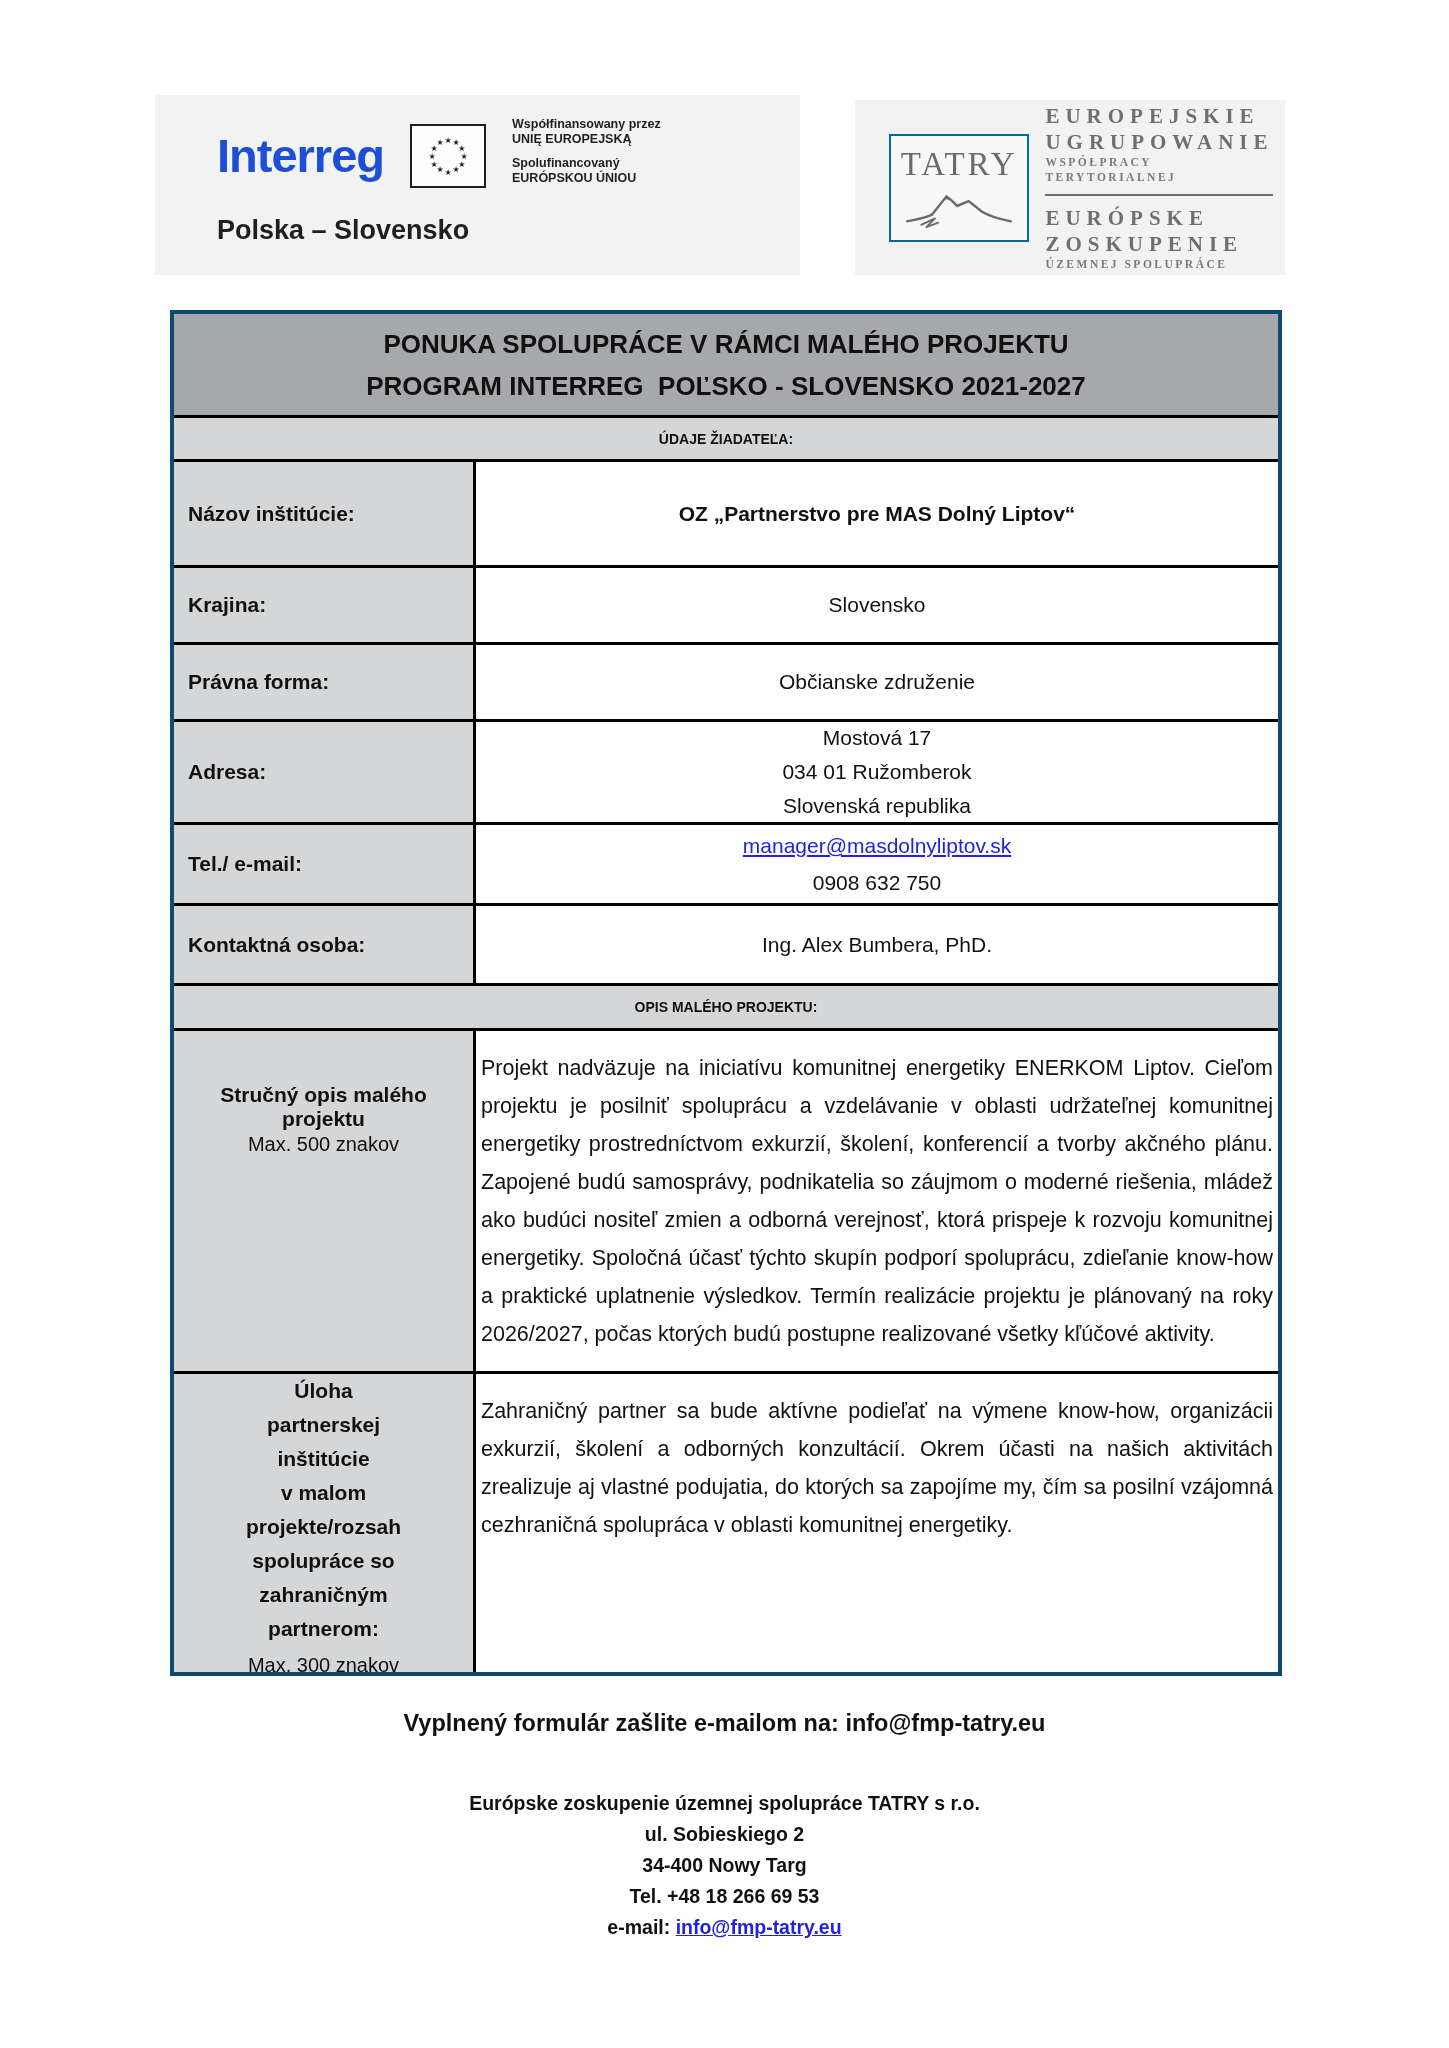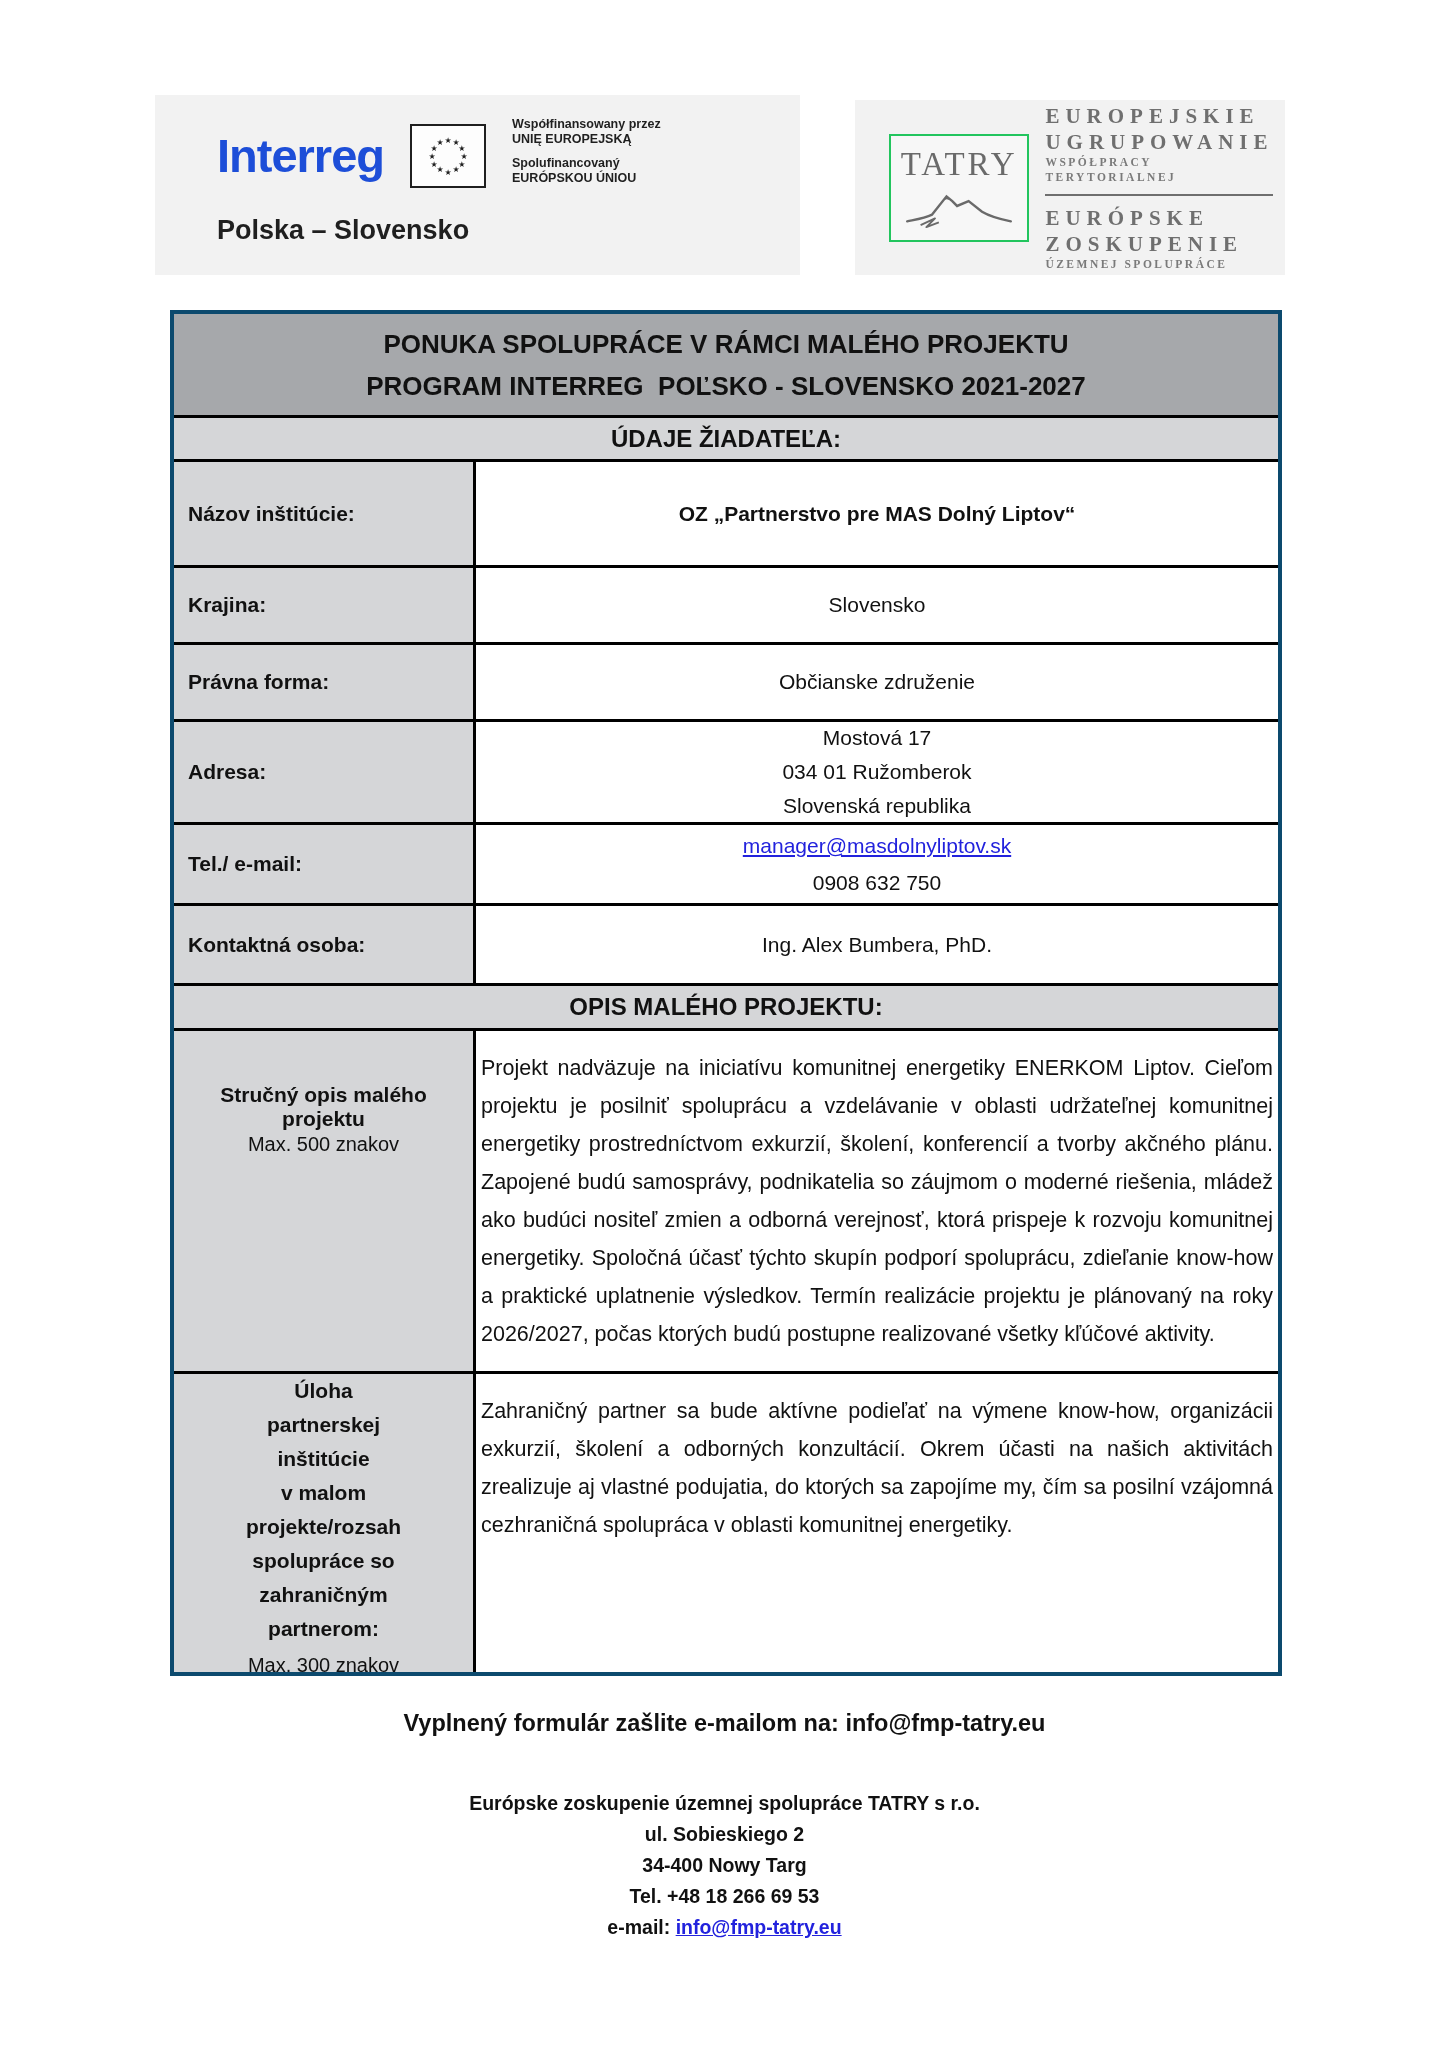--- a/index.html
+++ b/index.html
@@ -21,21 +21,21 @@
   .eu-text{font-size:12.5px;font-weight:bold;line-height:15px;color:#1f1f1f;}
   .eu-text .grp{margin-bottom:9px;}
   .interreg-sub{font-size:27px;font-weight:bold;color:#1f1f1f;margin-top:20px;}
 
   .logo-tatry{
     position:absolute;left:855px;top:100px;width:430px;height:175px;
     background:#f2f2f2;box-sizing:border-box;display:flex;align-items:center;gap:16px;
     padding-left:34px;color:#6a6a6a;
   }
   .tatry-box{
-    width:142px;height:108px;border:2px solid #22c55e;box-sizing:border-box;
+    width:142px;height:108px;border:2px solid #0369a1;box-sizing:border-box;
     display:flex;flex-direction:column;align-items:center;justify-content:center;background:#f7f7f7;
   }
   .tatry-word{font-family:"Liberation Serif", serif;font-size:33px;letter-spacing:3px;color:#6a6a6a;line-height:34px;}
   .tatry-text{display:flex;flex-direction:column;}
   .tatry-big{font-family:"Liberation Serif", serif;font-size:21px;letter-spacing:6px;line-height:26px;font-weight:bold;color:#6f6f6f;}
   .tatry-small{font-family:"Liberation Serif", serif;font-size:11.5px;letter-spacing:2.5px;line-height:15px;font-weight:bold;color:#7a7a7a;}
   .tatry-div{height:2px;background:#6f6f6f;width:228px;margin:9px 0;}
 
   
   .tbl{
@@ -44,21 +44,21 @@
   }
   .row{display:flex;border-top:3px solid #000;box-sizing:border-box;}
   .row:first-child{border-top:none;}
   .rtitle{
     background:#a6a8ab;justify-content:center;align-items:center;height:101px;
   }
   .rtitle .t{
     font-size:26px;font-weight:bold;text-align:center;line-height:42px;color:#111;
   }
   .rsec{background:#d5d6d8;justify-content:center;align-items:center;}
-  .rsec .t{font-size:24px;font-weight:bold;color:#111;}
+  .rsec .t{font-size:14px;font-weight:bold;color:#111;}
   .cl{
     width:302px;min-width:302px;background:#d5d6d8;border-right:3px solid #000;
     box-sizing:border-box;display:flex;flex-direction:column;justify-content:center;
     font-size:21px;font-weight:bold;color:#111;padding-left:14px;
   }
   .cv{
     flex:1;display:flex;flex-direction:column;justify-content:center;align-items:center;
     text-align:center;font-size:21px;color:#111;box-sizing:border-box;
   }
   .cl.center{align-items:center;text-align:center;padding-left:0;}

